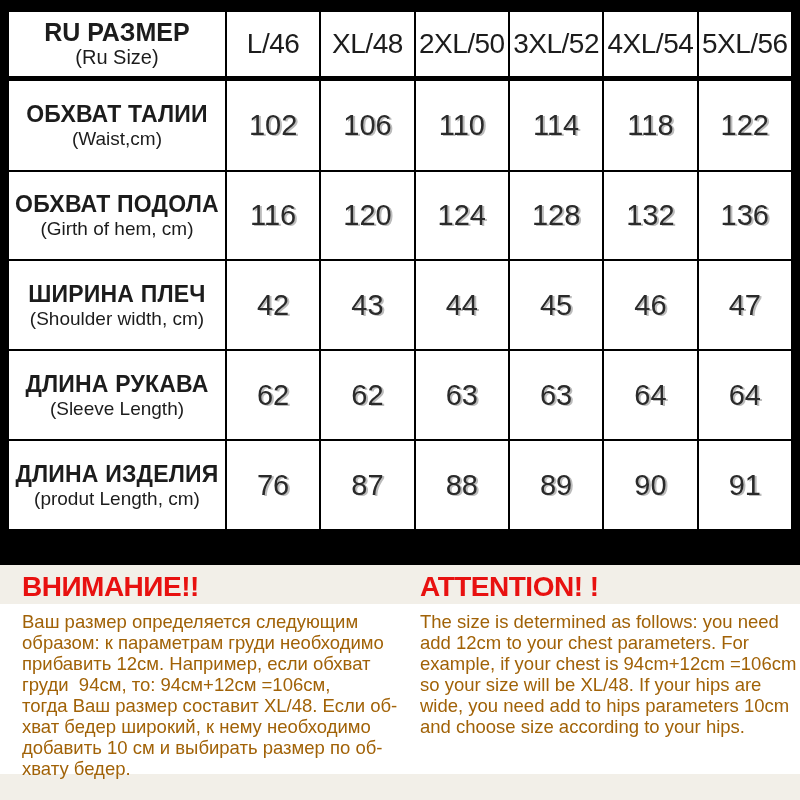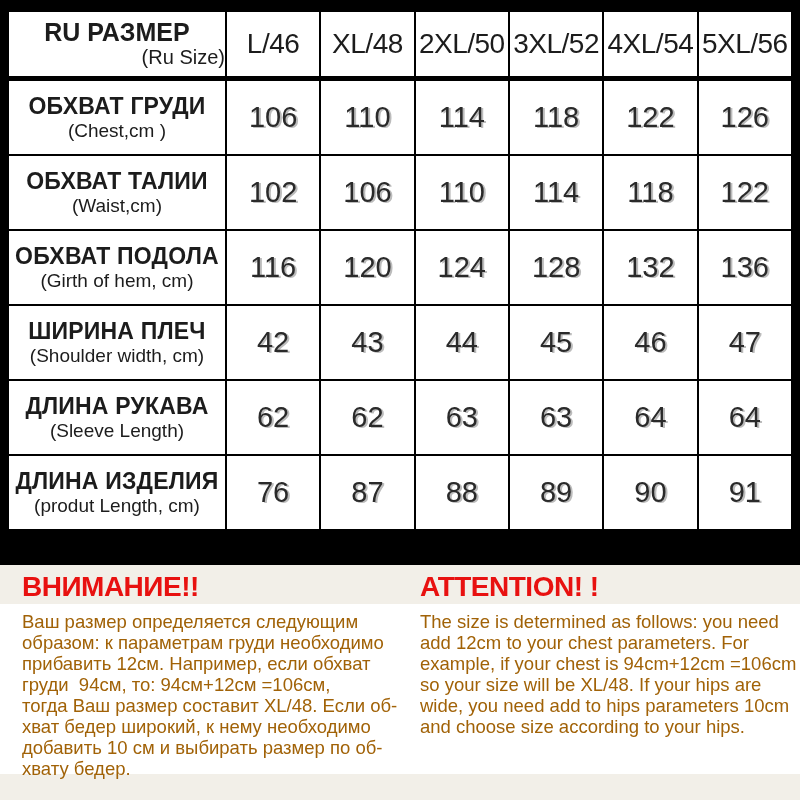--- a/index.html
+++ b/index.html
@@ -28,21 +28,21 @@
   }
   col.c-label{width:27.8%;}
   col.c-size{width:12.033%;}
   .size-table th,.size-table td{
     border:2px solid var(--table-border);
     text-align:center;vertical-align:middle;padding:0;
   }
   .size-table thead th{border-bottom:5px solid var(--table-border);}
   .size-table thead tr{height:67px;}
   th.corner-cell .lbl{font-weight:bold;font-size:25px;line-height:27px;}
-  th.corner-cell .sub{font-weight:normal;font-size:20px;line-height:23px;text-align:right;}
+  th.corner-cell .sub{font-weight:normal;font-size:20px;line-height:23px;}
   th.size-cell{font-weight:normal;font-size:28px;letter-spacing:-0.5px;}
   th.label-cell{font-weight:normal;}
   th.label-cell .lbl{font-weight:bold;font-size:23px;line-height:26px;letter-spacing:0.2px;}
   th.label-cell .sub{font-weight:normal;font-size:19px;line-height:23px;}
   td.value-cell{
     font-size:29px;color:#2a2a2a;
     text-shadow:2px 1px 0 #bcbcbc;
   }
 
   
@@ -96,32 +96,20 @@
         <th class="size-cell">L/46</th>
             <th class="size-cell">XL/48</th>
             <th class="size-cell">2XL/50</th>
             <th class="size-cell">3XL/52</th>
             <th class="size-cell">4XL/54</th>
             <th class="size-cell">5XL/56</th>
           </tr>
       </thead>
       <tbody>
 
-      <tr>
-            <th class="label-cell">
-              <div class="lbl">ОБХВАТ ГРУДИ</div>
-              <div class="sub">(Chest,cm )</div>
-            </th>
-            <td class="value-cell">106</td>
-            <td class="value-cell">110</td>
-            <td class="value-cell">114</td>
-            <td class="value-cell">118</td>
-            <td class="value-cell">122</td>
-            <td class="value-cell">126</td>
-          </tr>
           <tr>
             <th class="label-cell">
               <div class="lbl">ОБХВАТ ТАЛИИ</div>
               <div class="sub">(Waist,cm)</div>
             </th>
             <td class="value-cell">102</td>
             <td class="value-cell">106</td>
             <td class="value-cell">110</td>
             <td class="value-cell">114</td>
             <td class="value-cell">118</td>

